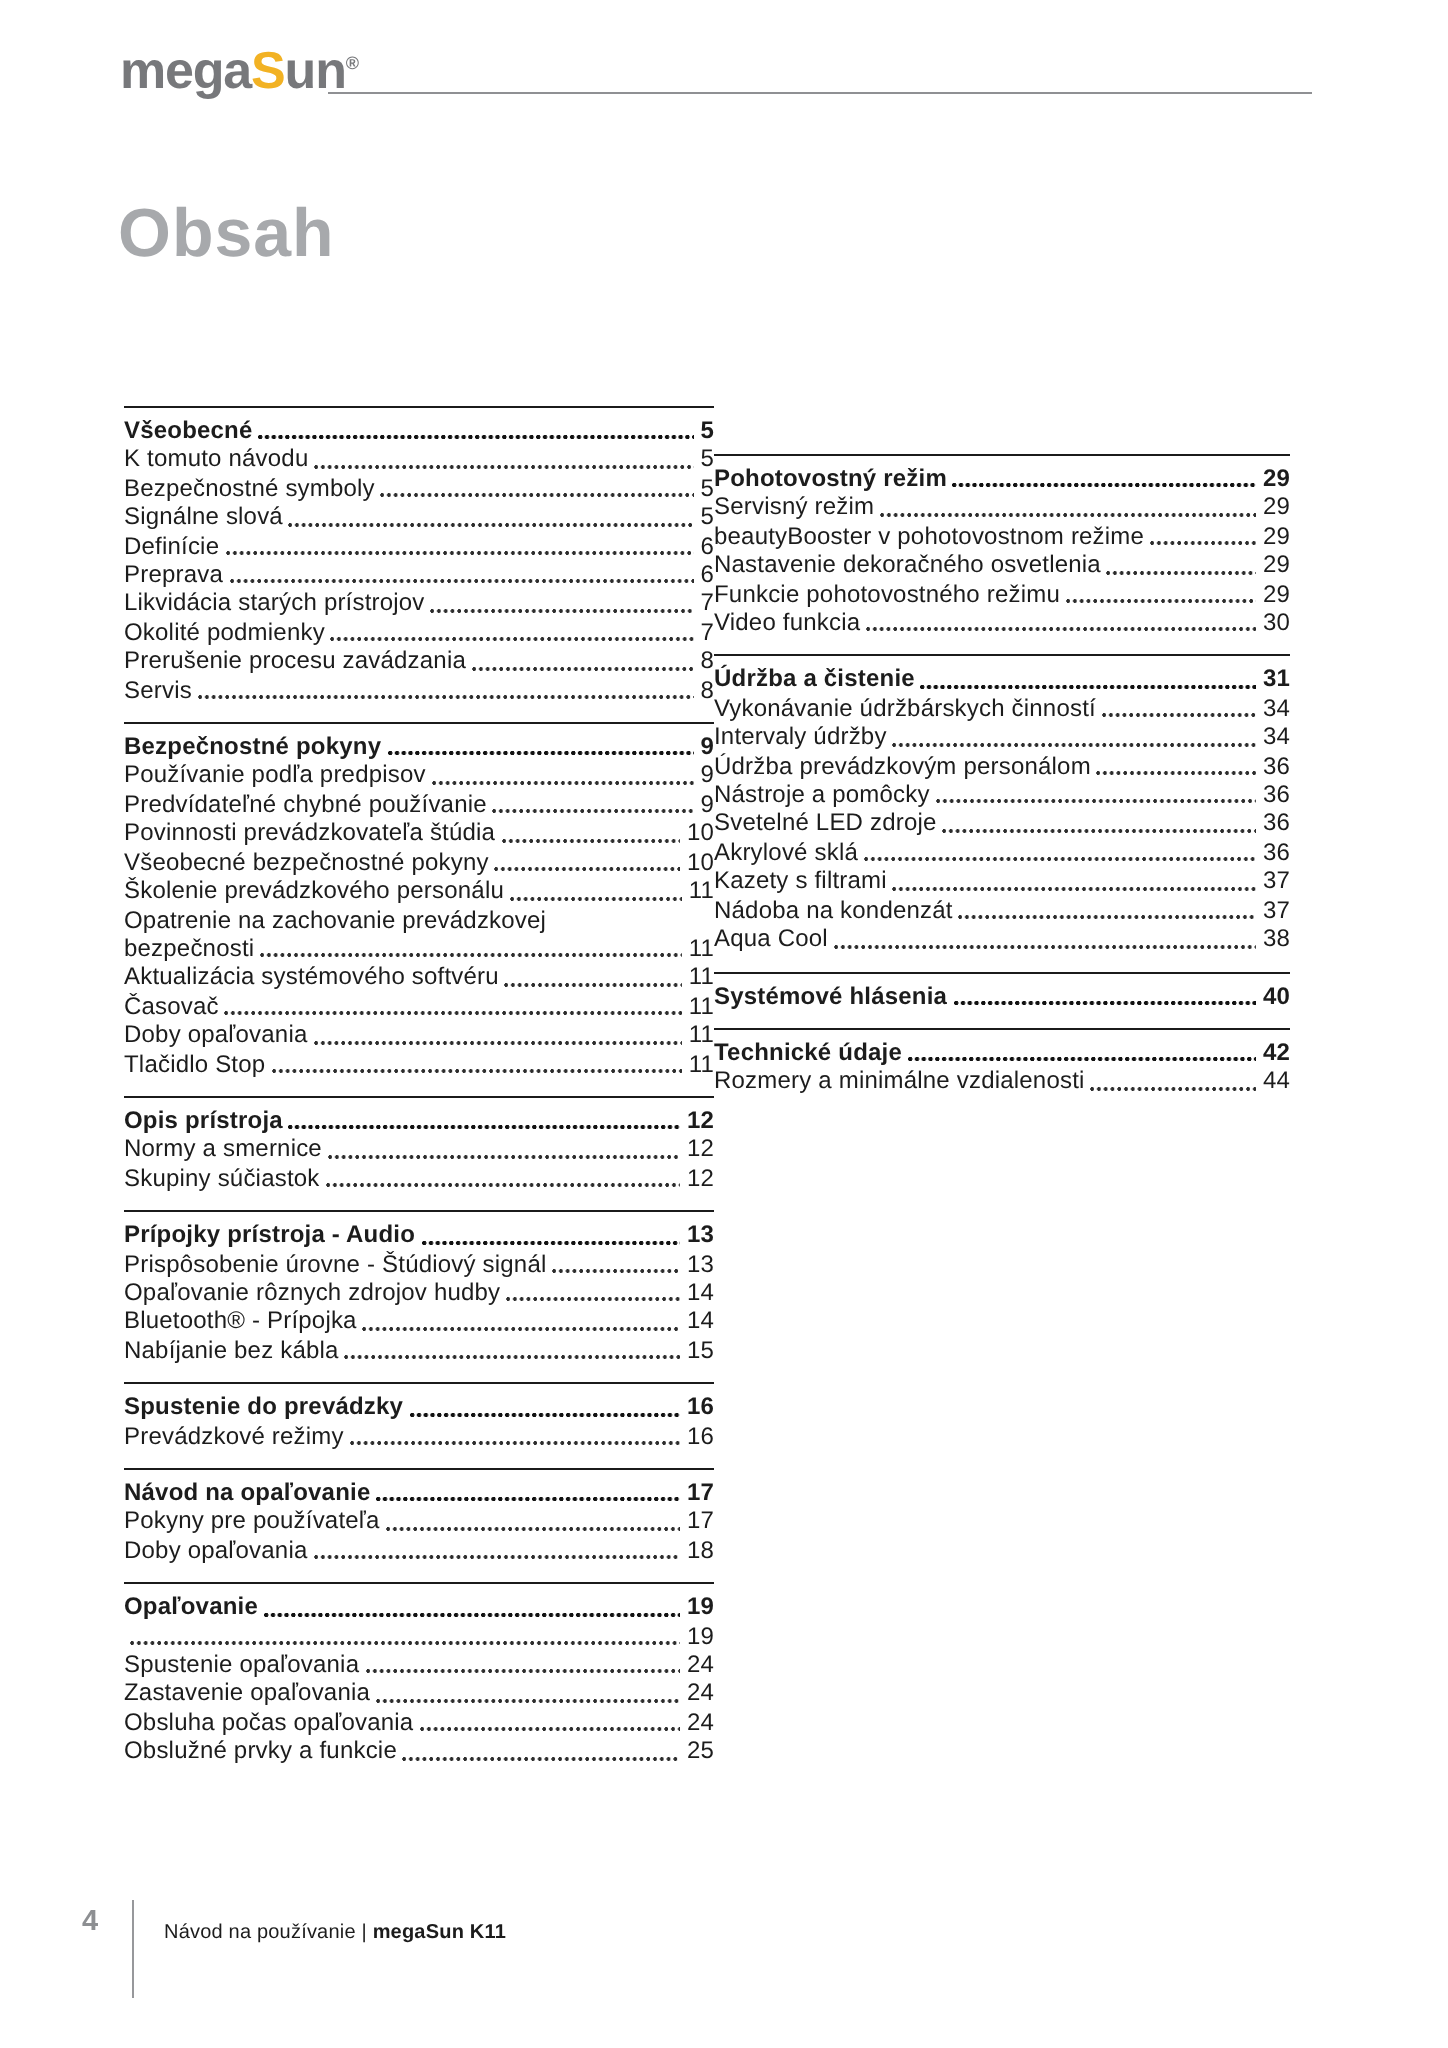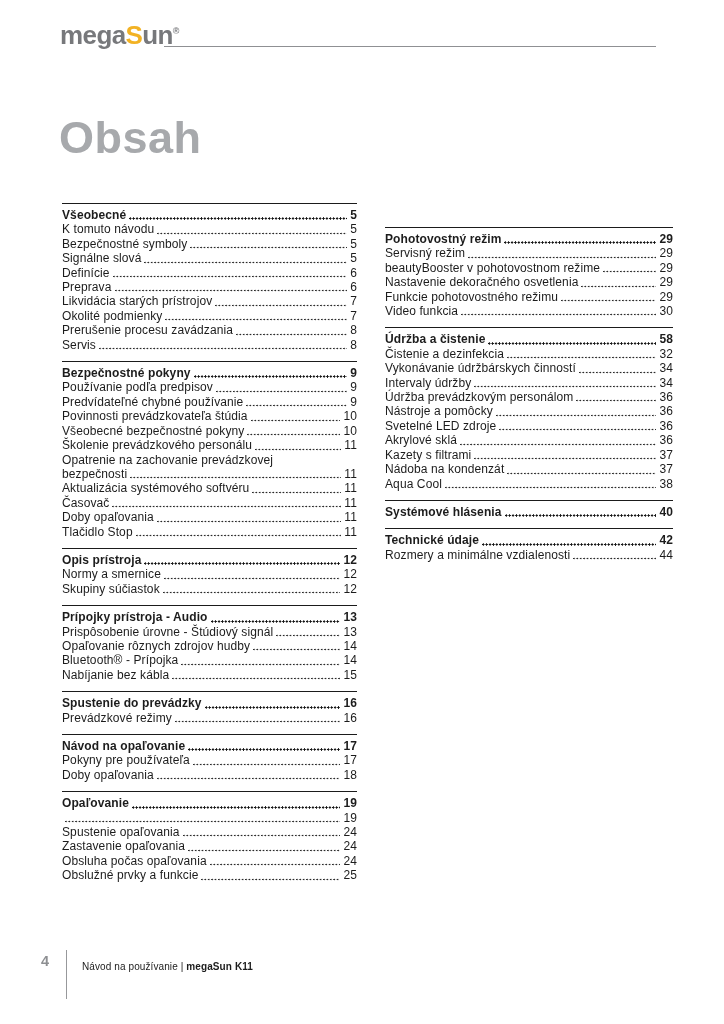--- a/index.html
+++ b/index.html
@@ -8,25 +8,25 @@
     position:relative; width:724px; height:1024px; background:#ffffff;
     font-family:"Liberation Sans", sans-serif; color:#1c1c1c; overflow:hidden;
   }
   
   .logo { position:absolute; left:60px; top:20px; font-size:26px; font-weight:bold;
           letter-spacing:-0.6px; color:#77787b; }
   .logo .accent { color:#f2b224; }
   .logo .reg { font-size:9px; vertical-align:super; letter-spacing:0; }
   .header-rule { position:absolute; left:164px; top:46px; width:492px; height:1px; background:#8f9093; }
   
-  .page-title { position:absolute; left:59px; top:112px; font-size:45px; font-weight:bold;
+  .page-title { position:absolute; left:59px; top:98px; font-size:34px; font-weight:bold;
                 color:#a7a9ac; letter-spacing:0.5px; }
   
   .toc { position:absolute; left:62px; top:203px; width:611px; display:flex; }
-  .toc-col-left  { width:295px; margin-right:28px; flex:none; }
+  .toc-col-left  { width:295px; flex:none; }
   .toc-col-right { width:288px; flex:none;margin-top:24px; }
   .toc-section { border-top:1px solid #1b1b1b; padding-top:4px; margin-bottom:9px; }
   .toc-row { display:flex; font-size:12px; line-height:14.4px; letter-spacing:0.1px; color:#1c1c1c; }
   .toc-row.heading { font-weight:bold; }
   .toc-label { white-space:nowrap; }
   .toc-dots { flex:1; position:relative; margin:0 3px; min-width:8px; }
   .toc-dots::after { content:""; position:absolute; left:0; right:0; bottom:2px; height:3px;
      background-image:radial-gradient(circle at 1.1px 1.5px, #2c2c2c 0.85px, rgba(0,0,0,0) 1.05px);
      background-size:3.4px 3px; background-repeat:repeat-x; }
   .heading .toc-dots::after {
@@ -296,26 +296,21 @@
           <div class="toc-row entry">
             <span class="toc-label">Video funkcia</span>
             <span class="toc-dots"></span>
             <span class="toc-page">30</span>
           </div>
         </section>
         <section class="toc-section">
           <div class="toc-row heading">
             <span class="toc-label">Údržba a čistenie</span>
             <span class="toc-dots"></span>
-            <span class="toc-page">58</span>
-          </div>
-          <div class="toc-row entry">
-            <span class="toc-label">Čistenie a dezinfekcia</span>
-            <span class="toc-dots"></span>
-            <span class="toc-page">32</span>
+            <span class="toc-page">31</span>
           </div>
           <div class="toc-row entry">
             <span class="toc-label">Vykonávanie údržbárskych činností</span>
             <span class="toc-dots"></span>
             <span class="toc-page">34</span>
           </div>
           <div class="toc-row entry">
             <span class="toc-label">Intervaly údržby</span>
             <span class="toc-dots"></span>
             <span class="toc-page">34</span>

